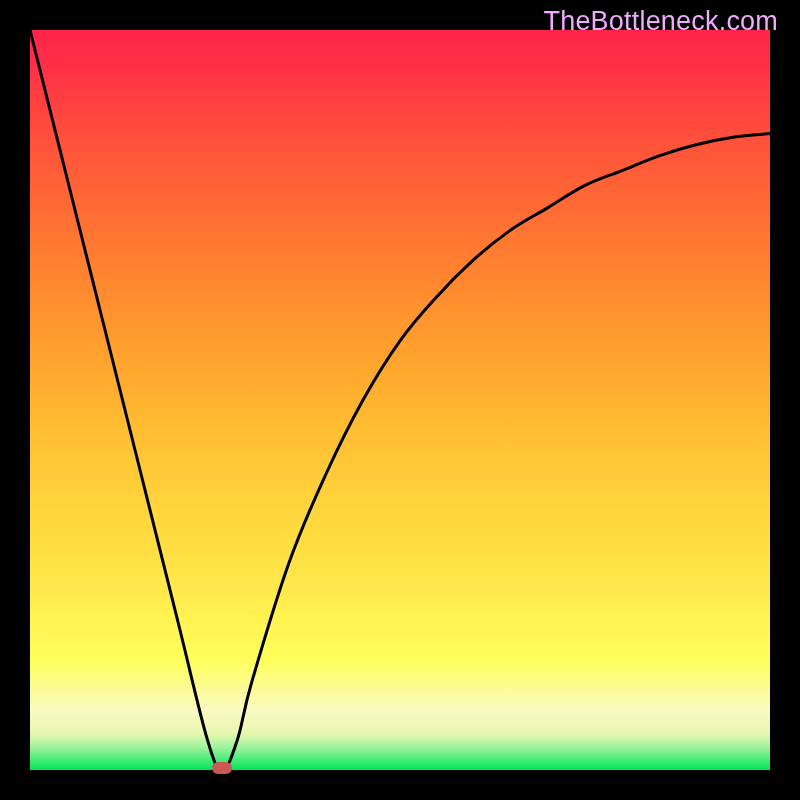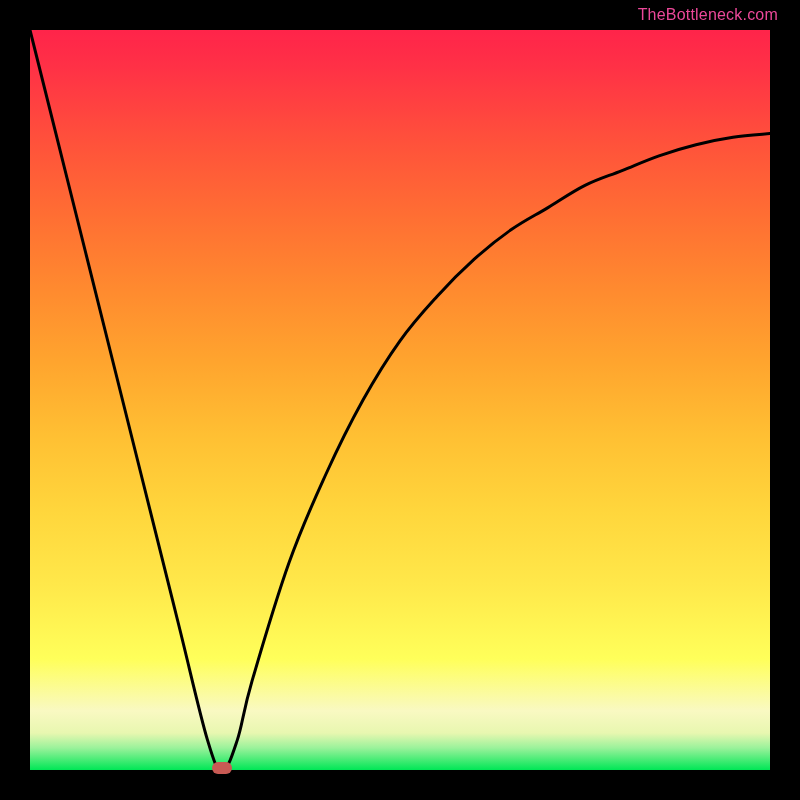--- a/index.html
+++ b/index.html
@@ -37,22 +37,22 @@
       #ff6e33 75%,
       #ff513b 85%,
       #ff3146 95%,
       #ff244a 100%
     );
   }
   .watermark {
     position: absolute;
     top: 6px;
     right: 22px;
-    color: #ec4899;
-    font-size: 16px;
+    color: #f0abfc;
+    font-size: 27px;
     font-weight: 500;
     letter-spacing: 0.2px;
     z-index: 10;
   }
   svg.curve {
     position: absolute;
     left: 30px;
     top: 30px;
     width: 740px;
     height: 740px;

